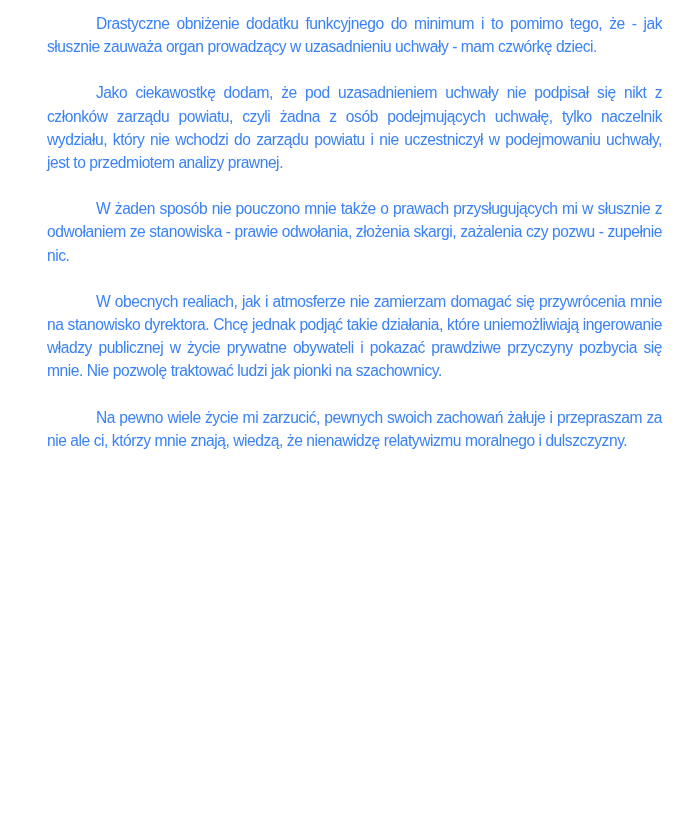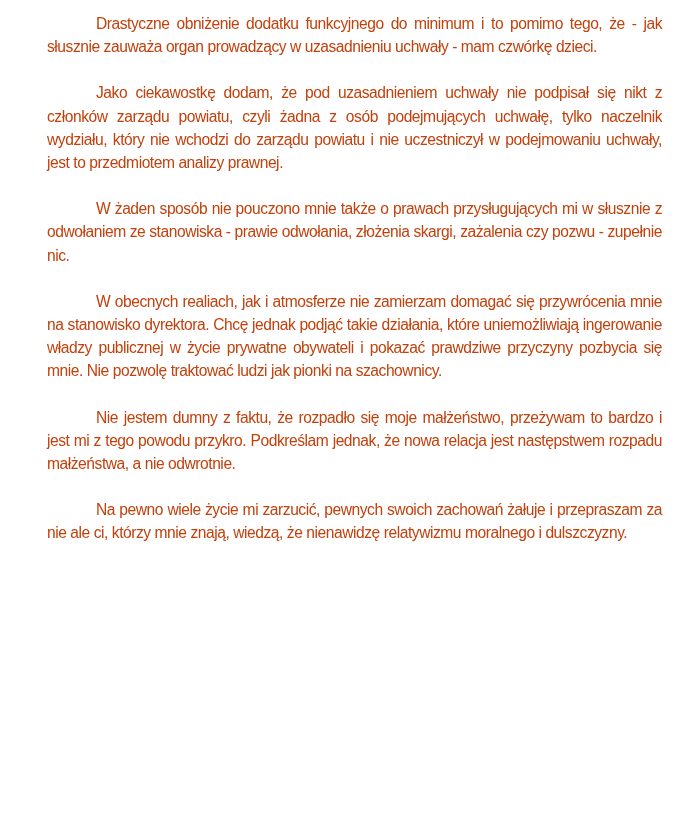--- a/index.html
+++ b/index.html
@@ -14,33 +14,32 @@
       position: relative;
     }
     .page {
       position: absolute;
       left: 47px;
       top: 12px;
       width: 615px;
       font-family: "Liberation Sans", sans-serif;
       font-size: 15.6px;
       line-height: 23.2px;
-      color: #c2410c;
+      color: #3b82f6;
       letter-spacing: -0.45px;
       word-spacing: 0px;
     }
     .para {
       margin: 0 0 23px 0;
       text-align: justify;
       text-indent: 49px;
     }
   </style>
 </head>
 <body>
 
 <div class="page">
   <p class="para">Drastyczne obniżenie dodatku funkcyjnego do minimum i to pomimo tego, że - jak słusznie zauważa organ prowadzący w uzasadnieniu uchwały - mam czwórkę dzieci.</p>
   <p class="para">Jako ciekawostkę dodam, że pod uzasadnieniem uchwały nie podpisał się nikt z członków zarządu powiatu, czyli żadna z osób podejmujących uchwałę, tylko naczelnik wydziału, który nie wchodzi do zarządu powiatu i nie uczestniczył w podejmowaniu uchwały,  jest to przedmiotem analizy prawnej.</p>
   <p class="para">W żaden sposób nie pouczono mnie także o prawach przysługujących mi w słusznie z odwołaniem ze stanowiska - prawie odwołania, złożenia skargi, zażalenia czy pozwu - zupełnie nic.</p>
   <p class="para">W obecnych realiach, jak i atmosferze nie zamierzam domagać się przywrócenia mnie na stanowisko dyrektora. Chcę jednak podjąć takie działania, które uniemożliwiają ingerowanie władzy publicznej w życie prywatne obywateli i pokazać prawdziwe przyczyny pozbycia się mnie. Nie pozwolę traktować ludzi jak pionki na szachownicy.</p>
-  <p class="para">Nie jestem dumny z faktu, że rozpadło się moje małżeństwo, przeżywam to bardzo i jest mi z tego powodu przykro. Podkreślam jednak, że nowa relacja jest następstwem rozpadu małżeństwa, a nie odwrotnie.</p>
   <p class="para">Na pewno wiele życie mi zarzucić, pewnych swoich zachowań żałuje i przepraszam za nie ale ci, którzy mnie znają, wiedzą, że nienawidzę relatywizmu moralnego i dulszczyzny.</p>
 </div>
 
 </body></html>

